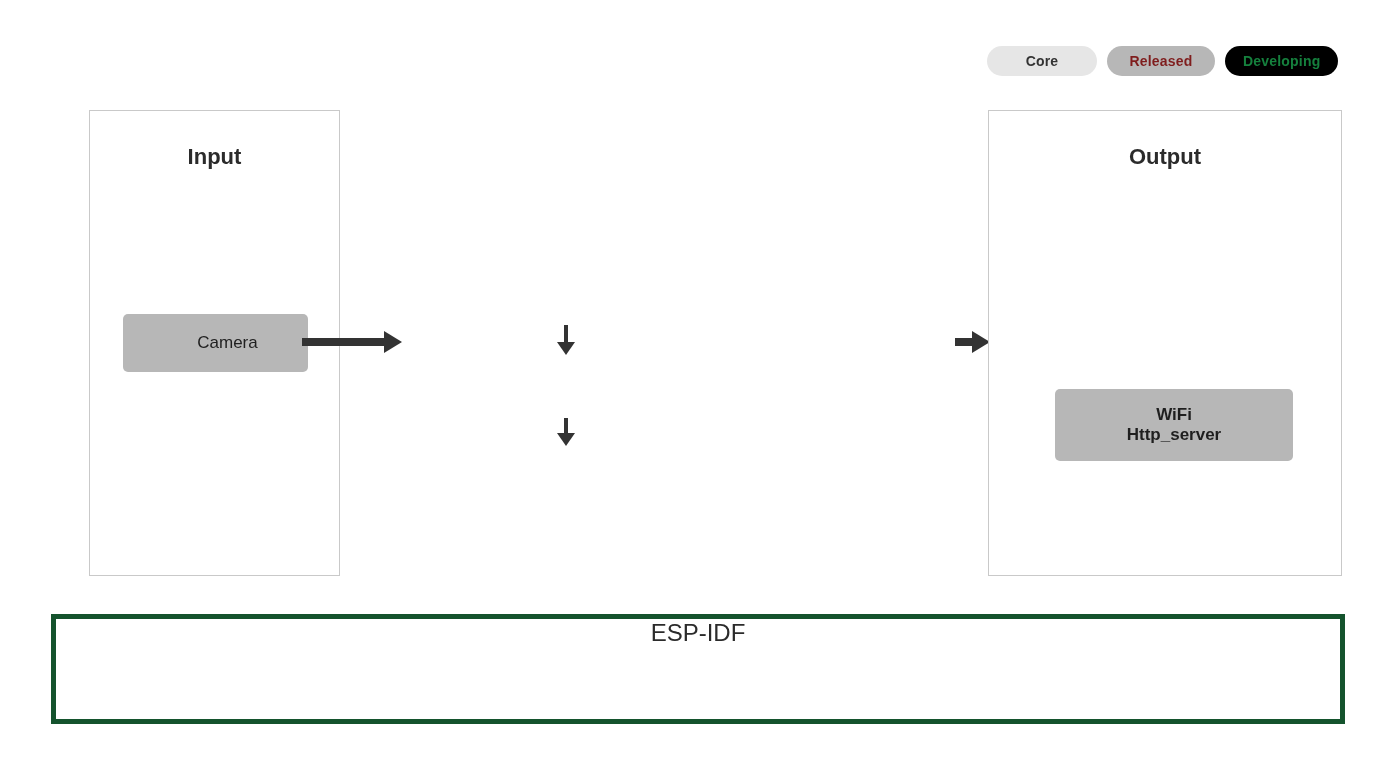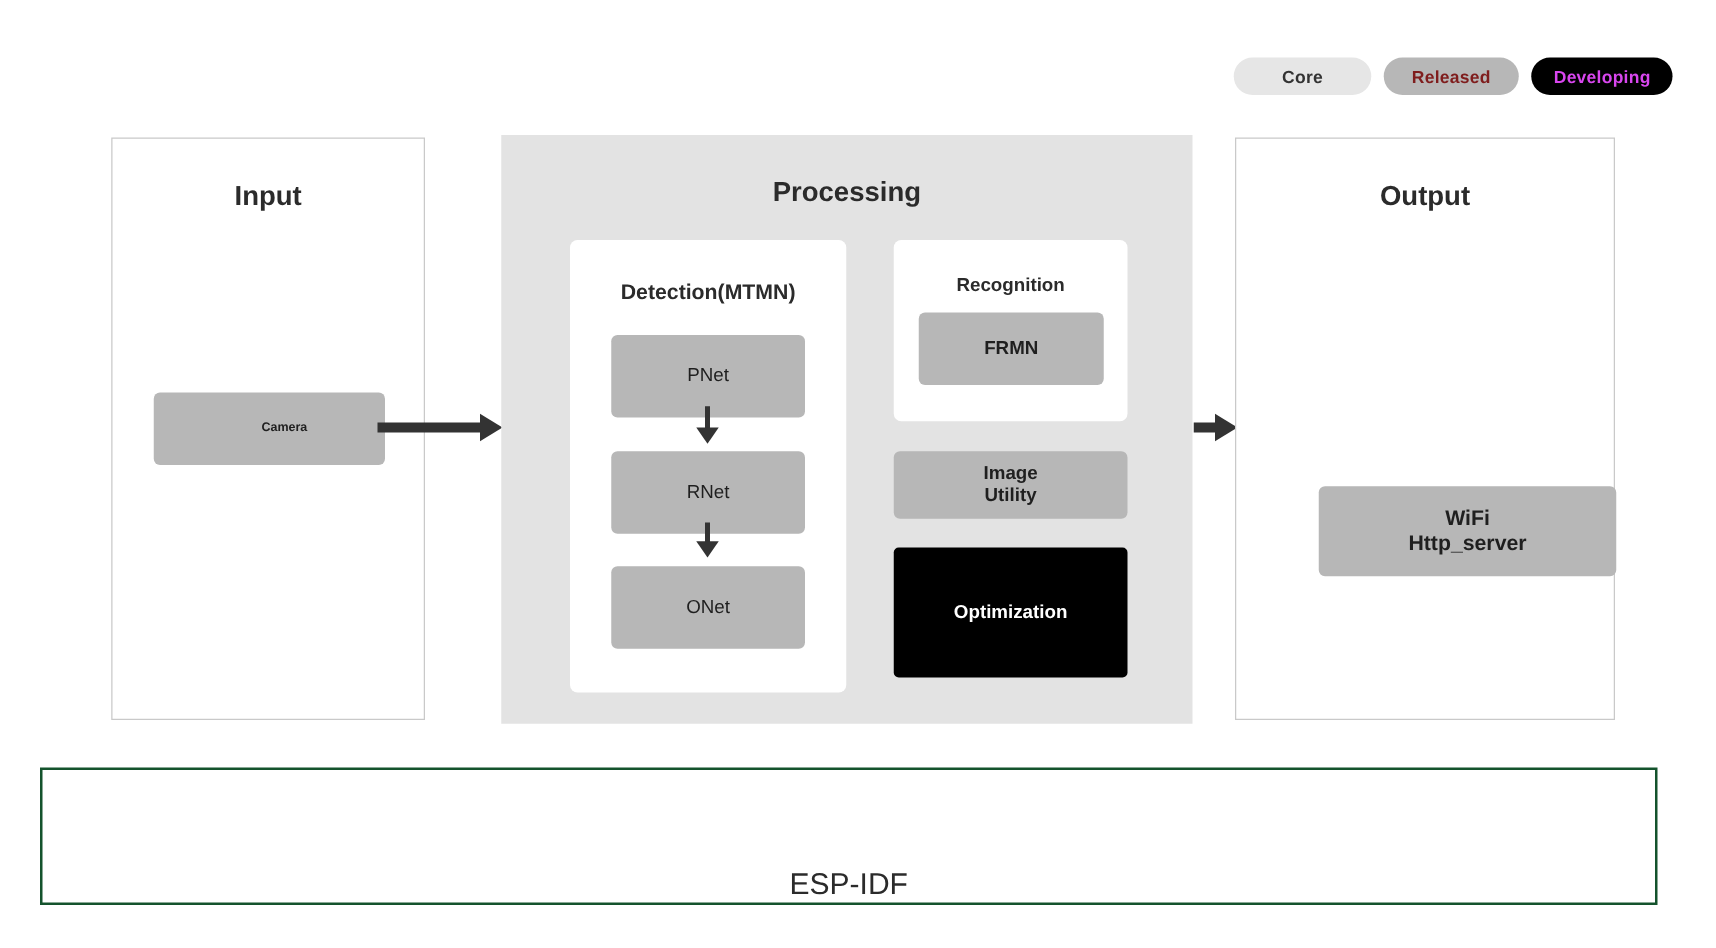--- a/index.html
+++ b/index.html
@@ -30,30 +30,30 @@
     display: flex;
     align-items: center;
     justify-content: center;
     font-size: 14px;
     font-weight: bold;
     letter-spacing: 0.2px;
     padding: 0 18px;
   }
   .legend-core      { background: #e6e6e6; color: #333333; min-width: 110px; }
   .legend-released  { background: #b7b7b7; color: #7f1d1d; min-width: 108px; }
-  .legend-developing{ background: #000000; color: #d946ef; min-width: 108px; align-items: center; }
+  .legend-developing{ background: #000000; color: #15803d; min-width: 108px; align-items: center; }
 
   
   .panel {
     position: absolute;
     background: #ffffff;
     border: 1px solid #c9c9c9;
   }
   #panel-input      { left: 47px;  top: 110px; width: 251px; height: 466px; margin-left: 42px; }
-  #panel-output     { left: 988px; top: 110px; width: 304px; height: 466px; }
+  #panel-output     { left: 988px; top: 110px; width: 354px; height: 466px; }
   #panel-processing {
     position: absolute;
     left: 401px; top: 108px; width: 553px; height: 471px;
     background: #e3e3e3;
     border: none;
   }
 
   .panel-title {
     position: absolute;
     left: 0; right: 0;
@@ -76,21 +76,21 @@
     text-align: center;
     line-height: 1.18;
     white-space: pre-line;
   }
   .node-released { background: #b7b7b7; color: #1f1f1f; }
   .node-dev      { background: #000000; color: #ffffff; }
 
   
   #node-camera {
     left: 33px; top: 203px; width: 185px; height: 58px;
-    font-size: 10px; font-weight: bold; padding-left: 24px;
+    font-size: 17px; font-weight: normal; padding-left: 24px;
   }
 
   
   .inner-card {
     position: absolute;
     background: #ffffff;
     border-radius: 6px;
   }
   #card-detection   { left: 55px;  top: 84px;  width: 221px; height: 362px; }
   #card-recognition { left: 314px; top: 84px;  width: 187px; height: 145px; }
@@ -169,25 +169,25 @@
     border-top: 13px solid #333333;
   }
   #arrow-pnet-rnet { left: 557px; top: 325px; height: 30px; }
   #arrow-pnet-rnet .shaft { height: 18px; }
   #arrow-rnet-onet { left: 557px; top: 418px; height: 28px; }
   #arrow-rnet-onet .shaft { height: 16px; }
 
   
   #bar-espidf {
     position: absolute;
-    left: 32px; top: 614px; width: 1294px; height: 110px;
-    background: #ffffff;
-    border: 2px solid #14532d;
-    display: flex;
-    align-items: flex-end;
+    left: 51px; top: 614px; width: 1294px; height: 110px;
+    background: #ffffff;
+    border: 5px solid #14532d;
+    display: flex;
+    align-items: flex-start;
     justify-content: center;
   }
   #label-espidf {
     font-size: 24px;
     font-weight: normal;
     color: #2b2b2b;
   }
 </style>
 </head>
 <body>
@@ -210,44 +210,20 @@
     <div class="panel-title" id="title-input">Input</div>
 
     <div class="node node-released" id="node-camera">Camera</div>
   </div>
 
   <div class="h-arrow" id="arrow-input-processing">
     <div class="shaft"></div>
     <div class="head"></div>
   </div>
 
-  <div id="panel-processing">
-    <div class="panel-title" id="title-processing">Processing</div>
-
-    <div class="inner-card" id="card-detection">
-      <div class="card-title" id="title-detection">Detection(MTMN)</div>
-
-      <div class="node node-released" id="node-pnet">PNet</div>
-
-      <div class="node node-released" id="node-rnet">RNet</div>
-
-      <div class="node node-released" id="node-onet">ONet</div>
-    </div>
-
-    <div class="inner-card" id="card-recognition">
-      <div class="card-title" id="title-recognition">Recognition</div>
-
-      <div class="node node-released" id="node-frmn">FRMN</div>
-    </div>
-
-    <div class="node node-released" id="node-image-utility">Image
-Utility</div>
-
-    <div class="node node-dev" id="node-optimization">Optimization</div>
-  </div>
 
   <div class="v-arrow" id="arrow-pnet-rnet">
     <div class="shaft"></div>
     <div class="head"></div>
   </div>
   <div class="v-arrow" id="arrow-rnet-onet">
     <div class="shaft"></div>
     <div class="head"></div>
   </div>
 

